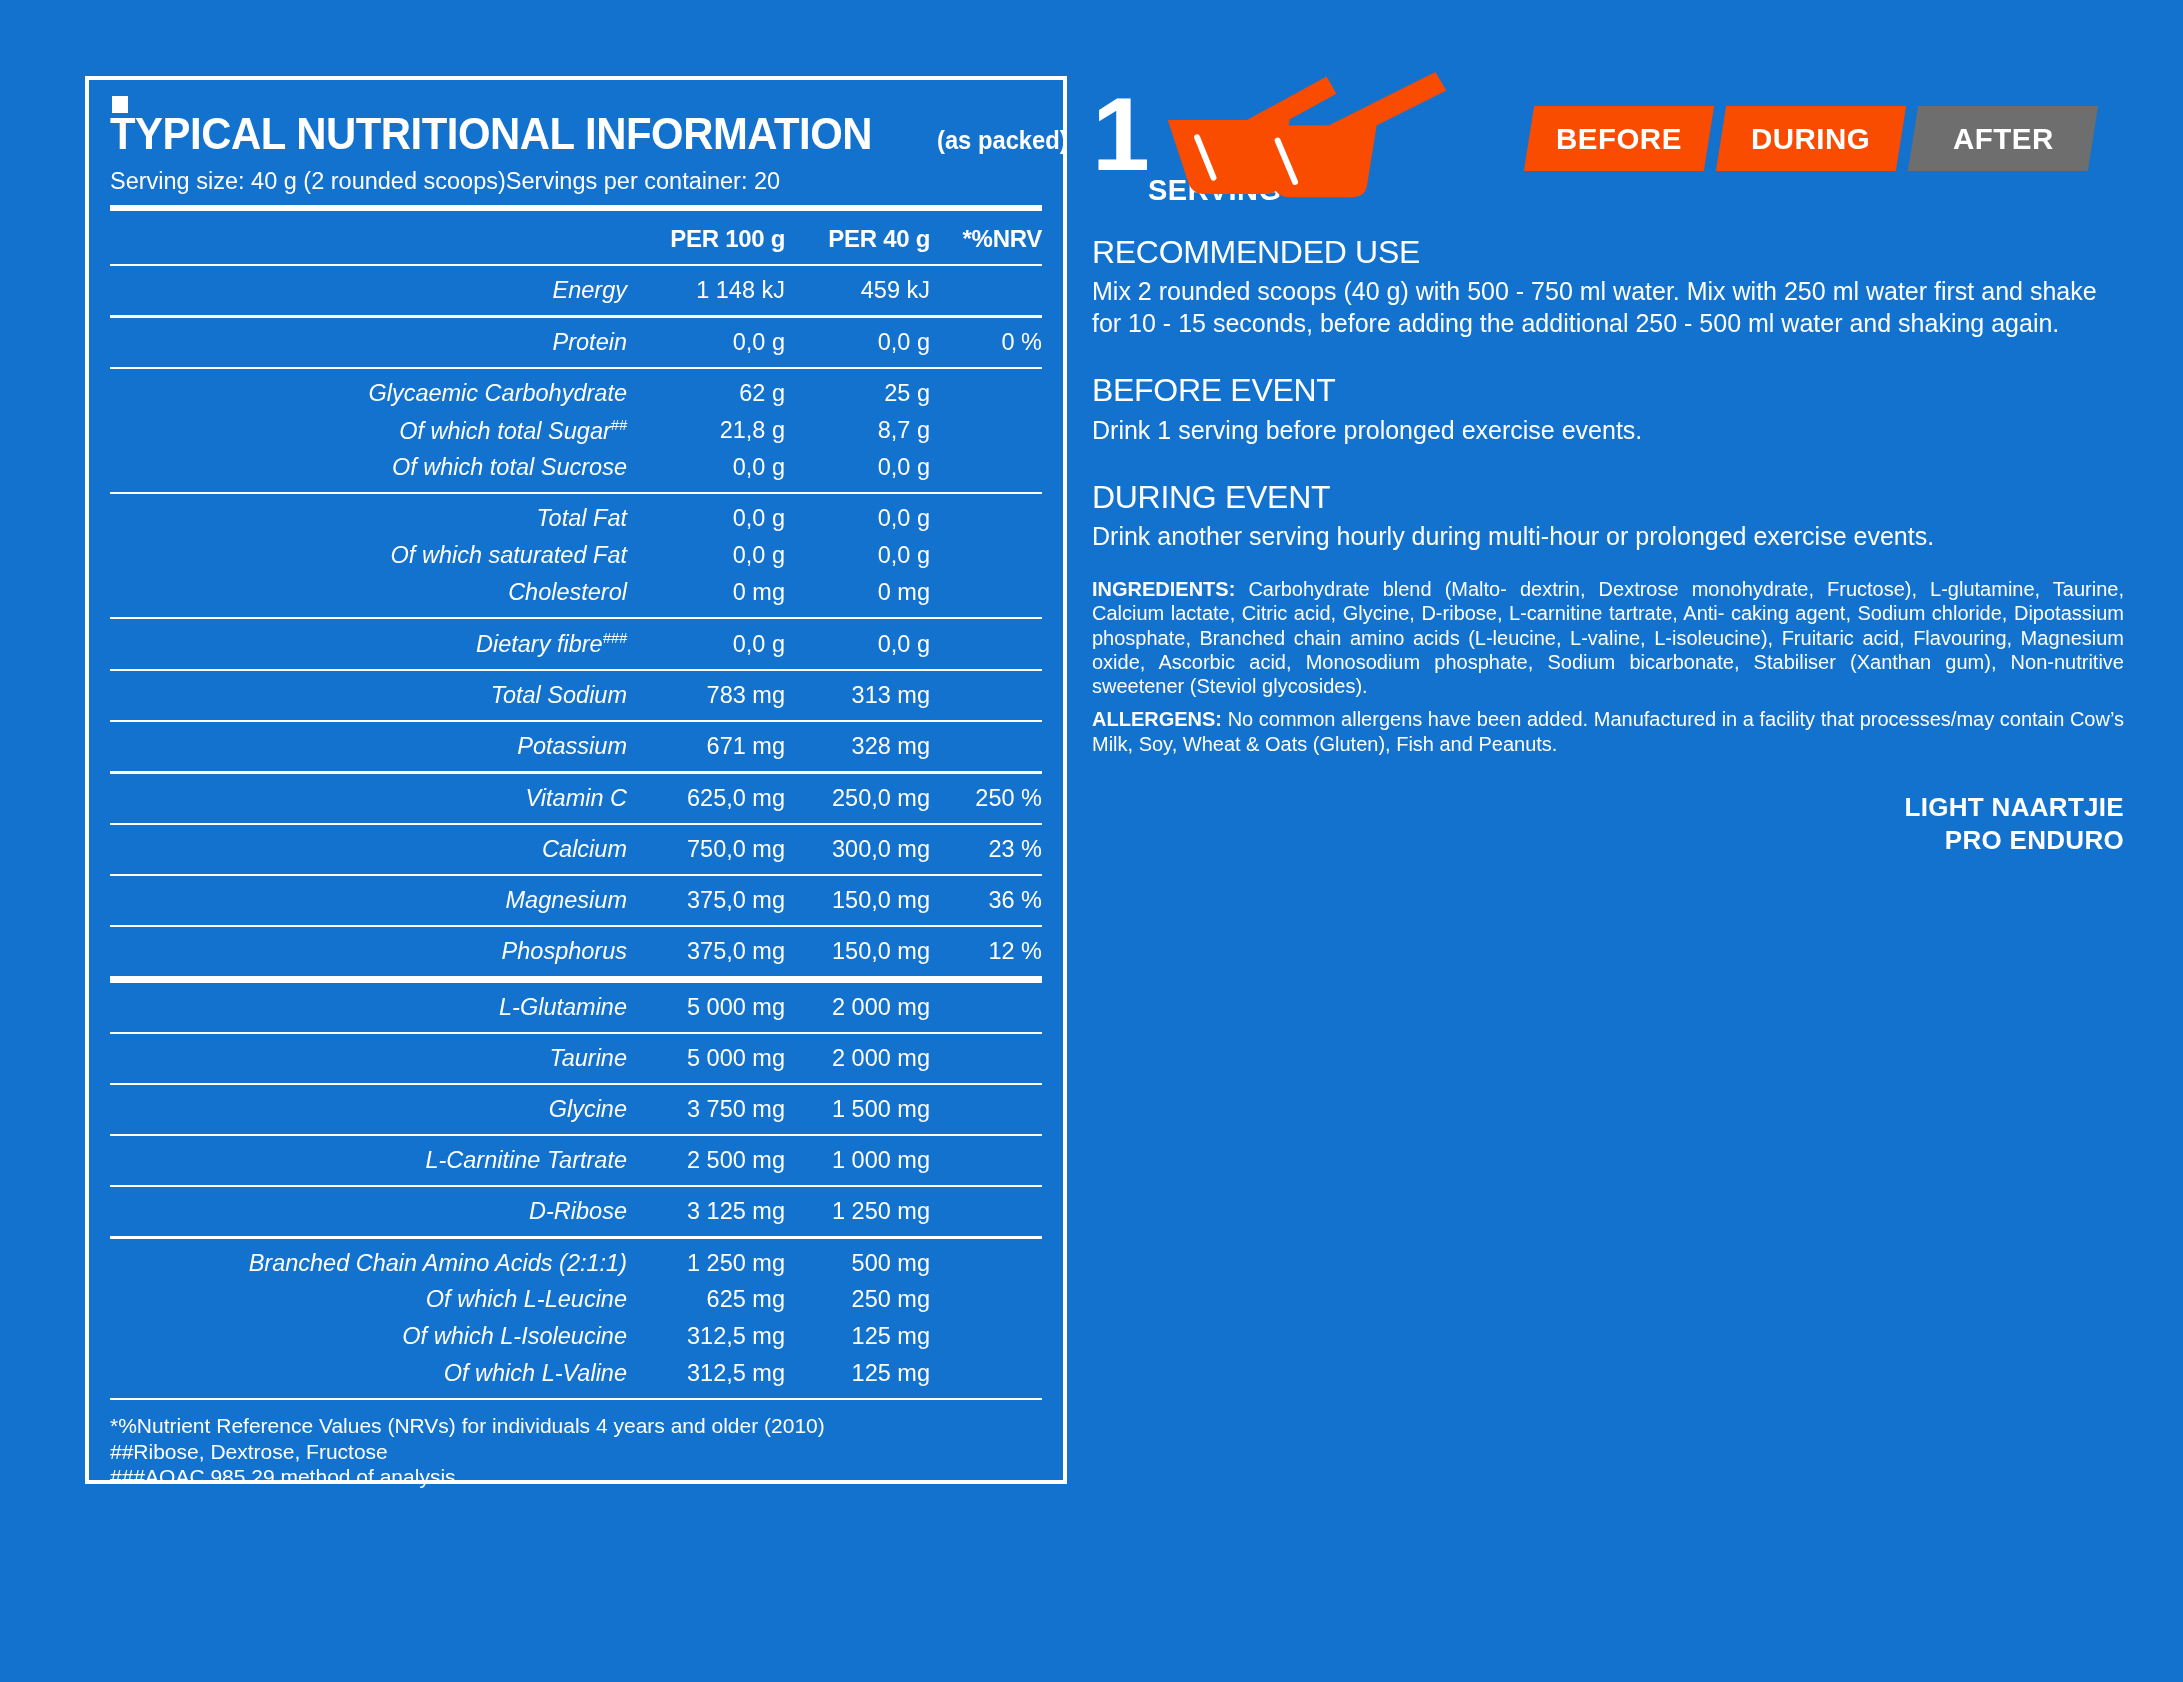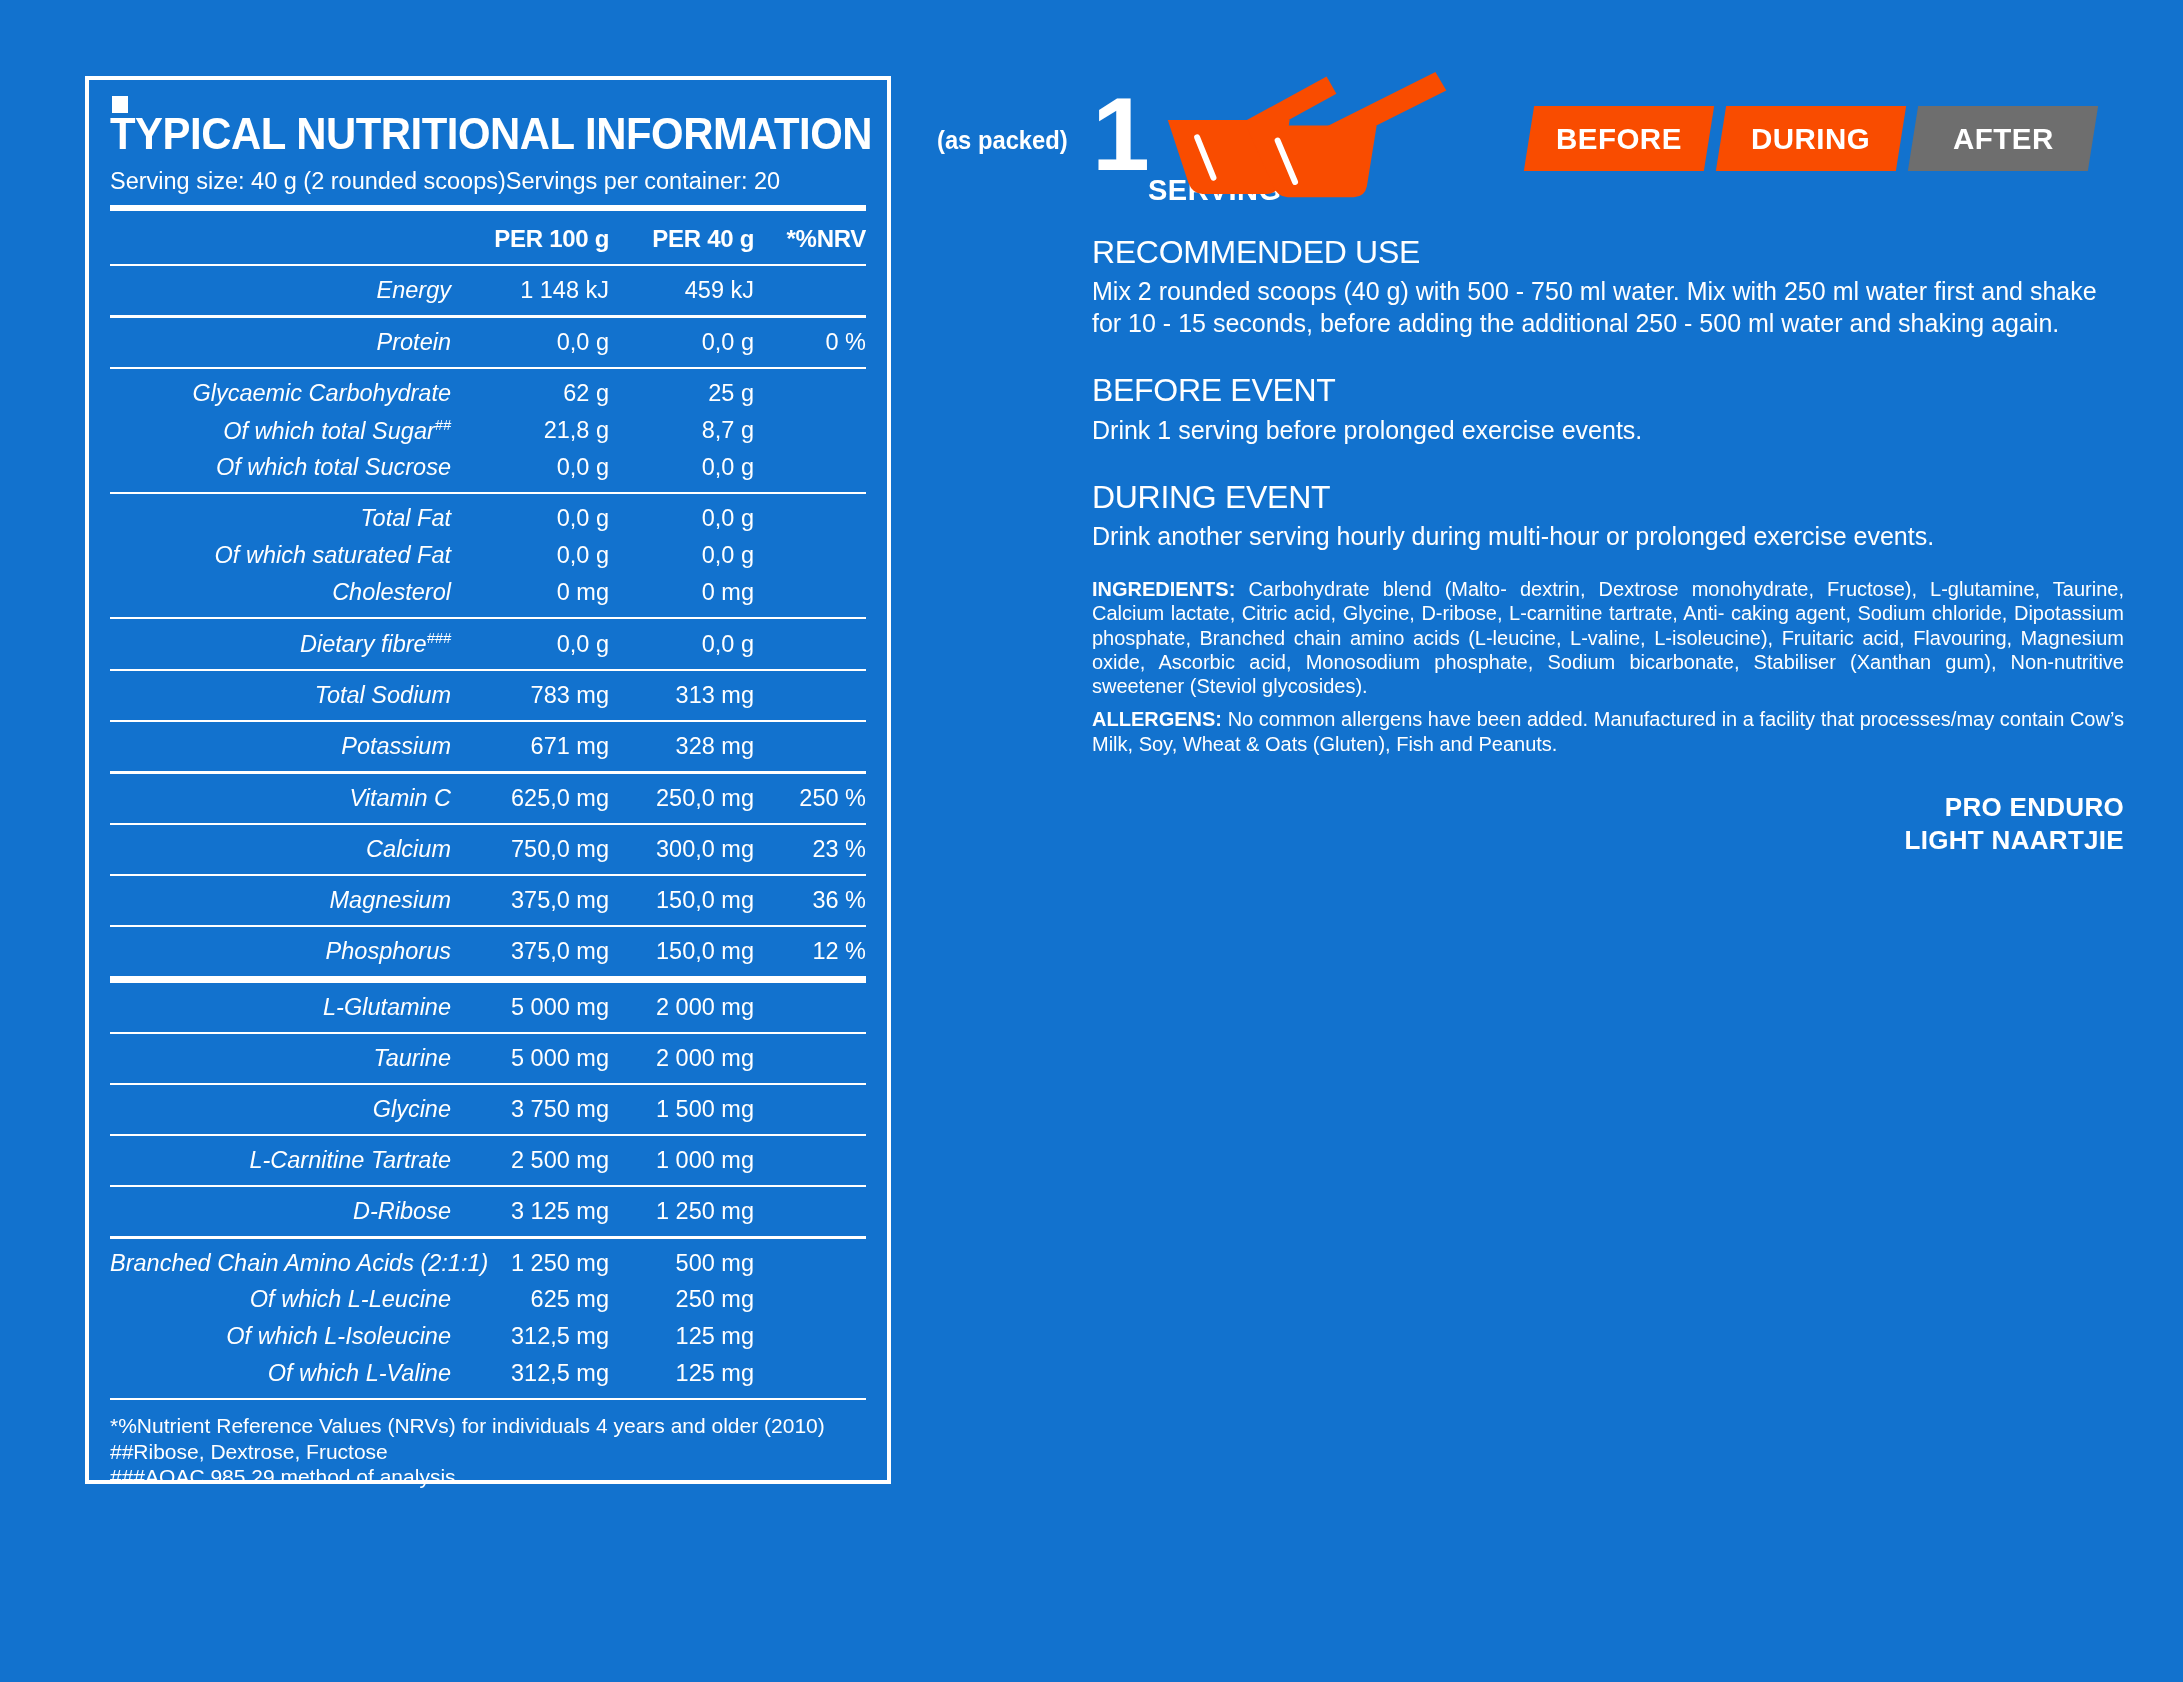--- a/index.html
+++ b/index.html
@@ -9,21 +9,21 @@
     font-family:"Liberation Sans", sans-serif;
     color:#ffffff;
     overflow:hidden;
     position:relative;
   }
 
   
   #nutrition-panel{
     position:absolute;
     left:85px; top:76px;
-    width:806px; height:1408px;
+    width:982px; height:1408px;
     border:4.9px solid #ffffff;
     box-sizing:border-box;
   }
   #nutrition-inner{
     position:absolute;
     left:21px; right:21px; top:12px; bottom:5.5px;
   }
   .corner-dot{
     position:absolute;
     left:23px; top:16.4px;
@@ -482,18 +482,18 @@
     <b>INGREDIENTS:</b>
     <span>Carbohydrate blend (Malto- dextrin, Dextrose monohydrate, Fructose),  L-glutamine, Taurine, Calcium lactate, Citric acid, Glycine, D-ribose, L-carnitine tartrate, Anti- caking agent, Sodium chloride, Dipotassium phosphate, Branched chain amino acids (L-leucine, L-valine, L-isoleucine), Fruitaric acid,  Flavouring, Magnesium oxide, Ascorbic acid, Monosodium phosphate, Sodium bicarbonate, Stabiliser (Xanthan gum), Non-nutritive sweetener (Steviol glycosides).</span>
   </div>
 
   <div class="para-just" id="allergens-para">
     <b>ALLERGENS:</b>
     <span>No common allergens have been added. Manufactured in a facility that processes/may contain Cow’s Milk, Soy, Wheat &amp; Oats (Gluten), Fish and Peanuts.</span>
   </div>
 
   <div id="product-name">
+    <div>LIGHT NAARTJIE</div>
     <div>PRO ENDURO</div>
-    <div>LIGHT NAARTJIE</div>
   </div>
 
 </div>
 
 
 </body></html>

